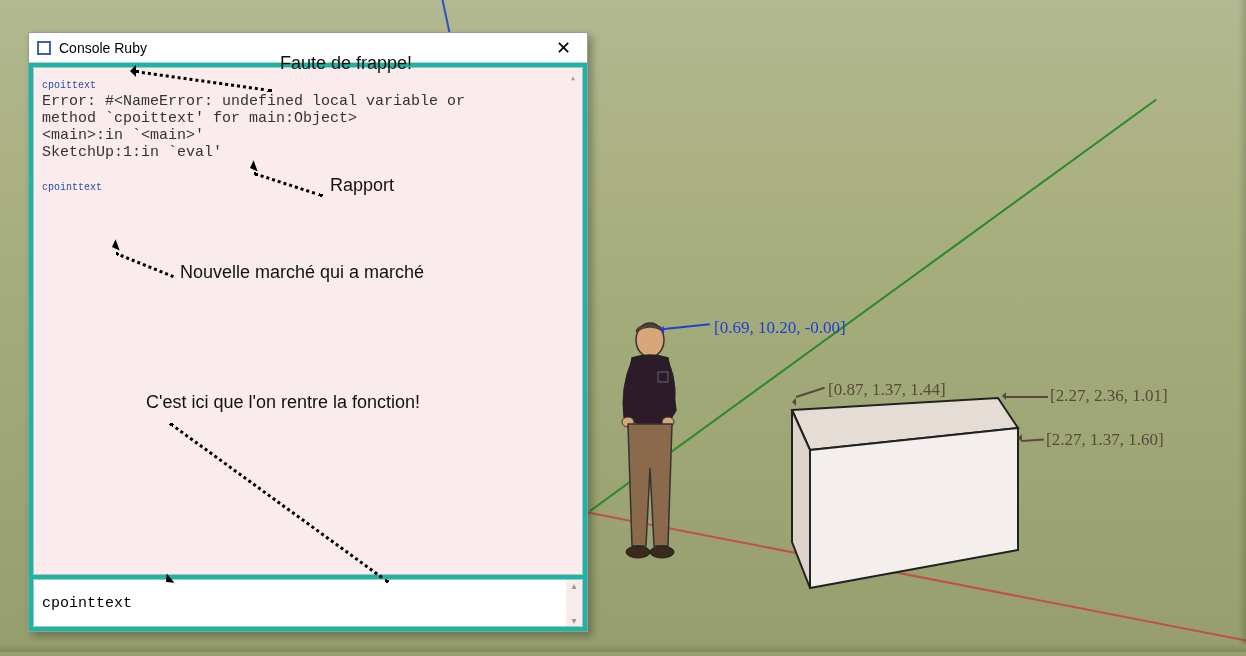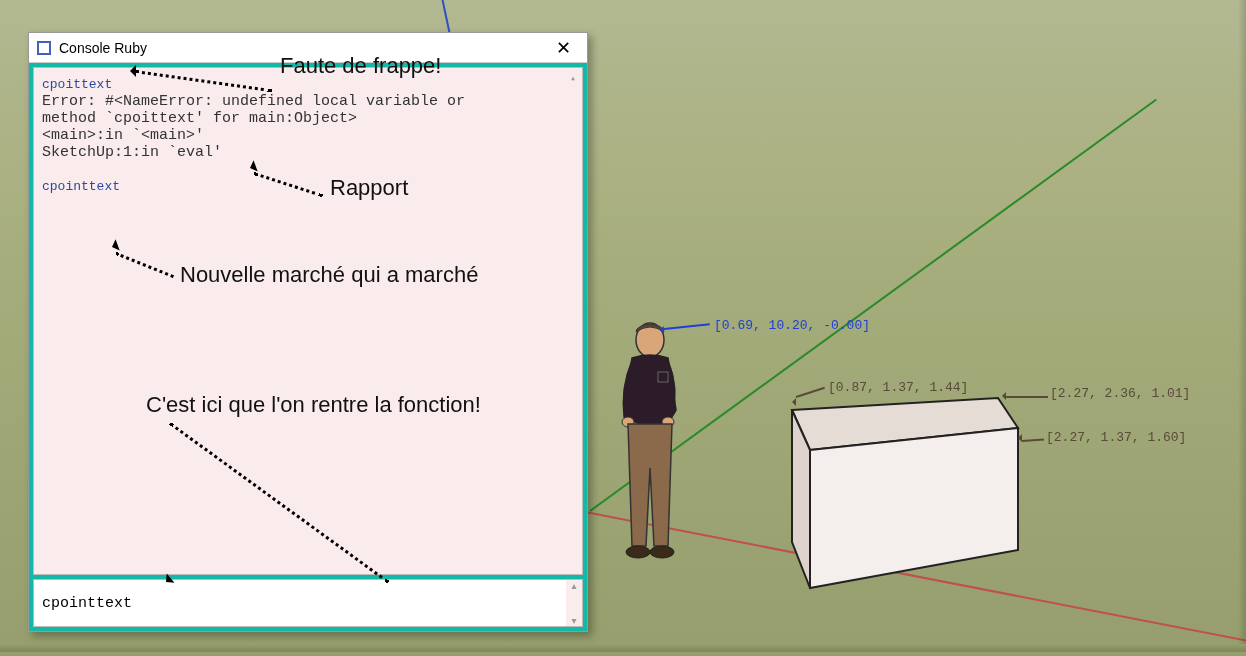--- a/index.html
+++ b/index.html
@@ -114,49 +114,49 @@
     outline: none;
     height: 46px;
   }
   .input-scroll {
     width: 16px;
     background: #faeced;
     display:flex; flex-direction:column; justify-content:space-between;
     font-size:10px; color:#999; text-align:center;
   }
 
-  .cpoint { color: #2a4aa0; font-family:'Courier New',monospace; font-size:13px; }
+  .cpoint { color: #2a4aa0; font-family:'Courier New',monospace; font-size:10px; }
 
   
   .annotation {
     position: absolute;
     font-family: Arial, sans-serif;
-    font-size: 22px;
+    font-size: 18px;
     color: #111;
     font-weight: normal;
   }
   .arrow-dots {
     position: absolute;
     height: 3px;
     border-top: 3px dotted #000;
     transform-origin: left center;
   }
   .arrowhead {
     position: absolute;
     width:0; height:0;
     border: 6px solid transparent;
   }
   .arrowhead.left { border-right-color:#000; }
   .arrowhead.down { border-top-color:#000; }
 
   
   .coord-label {
     position: absolute;
-    font-family: Liberation Mono, monospace;
-    font-size: 13px;
+    font-family: Liberation Serif, serif;
+    font-size: 17px;
     color: #5a4a3a;
   }
   .coord-label.blue { color: #2040d0; }
   .leader {
     position: absolute;
     background: #5a4a3a;
     height: 1.5px;
     transform-origin: left center;
   }
   .leader.blue { background:#2040d0; }

